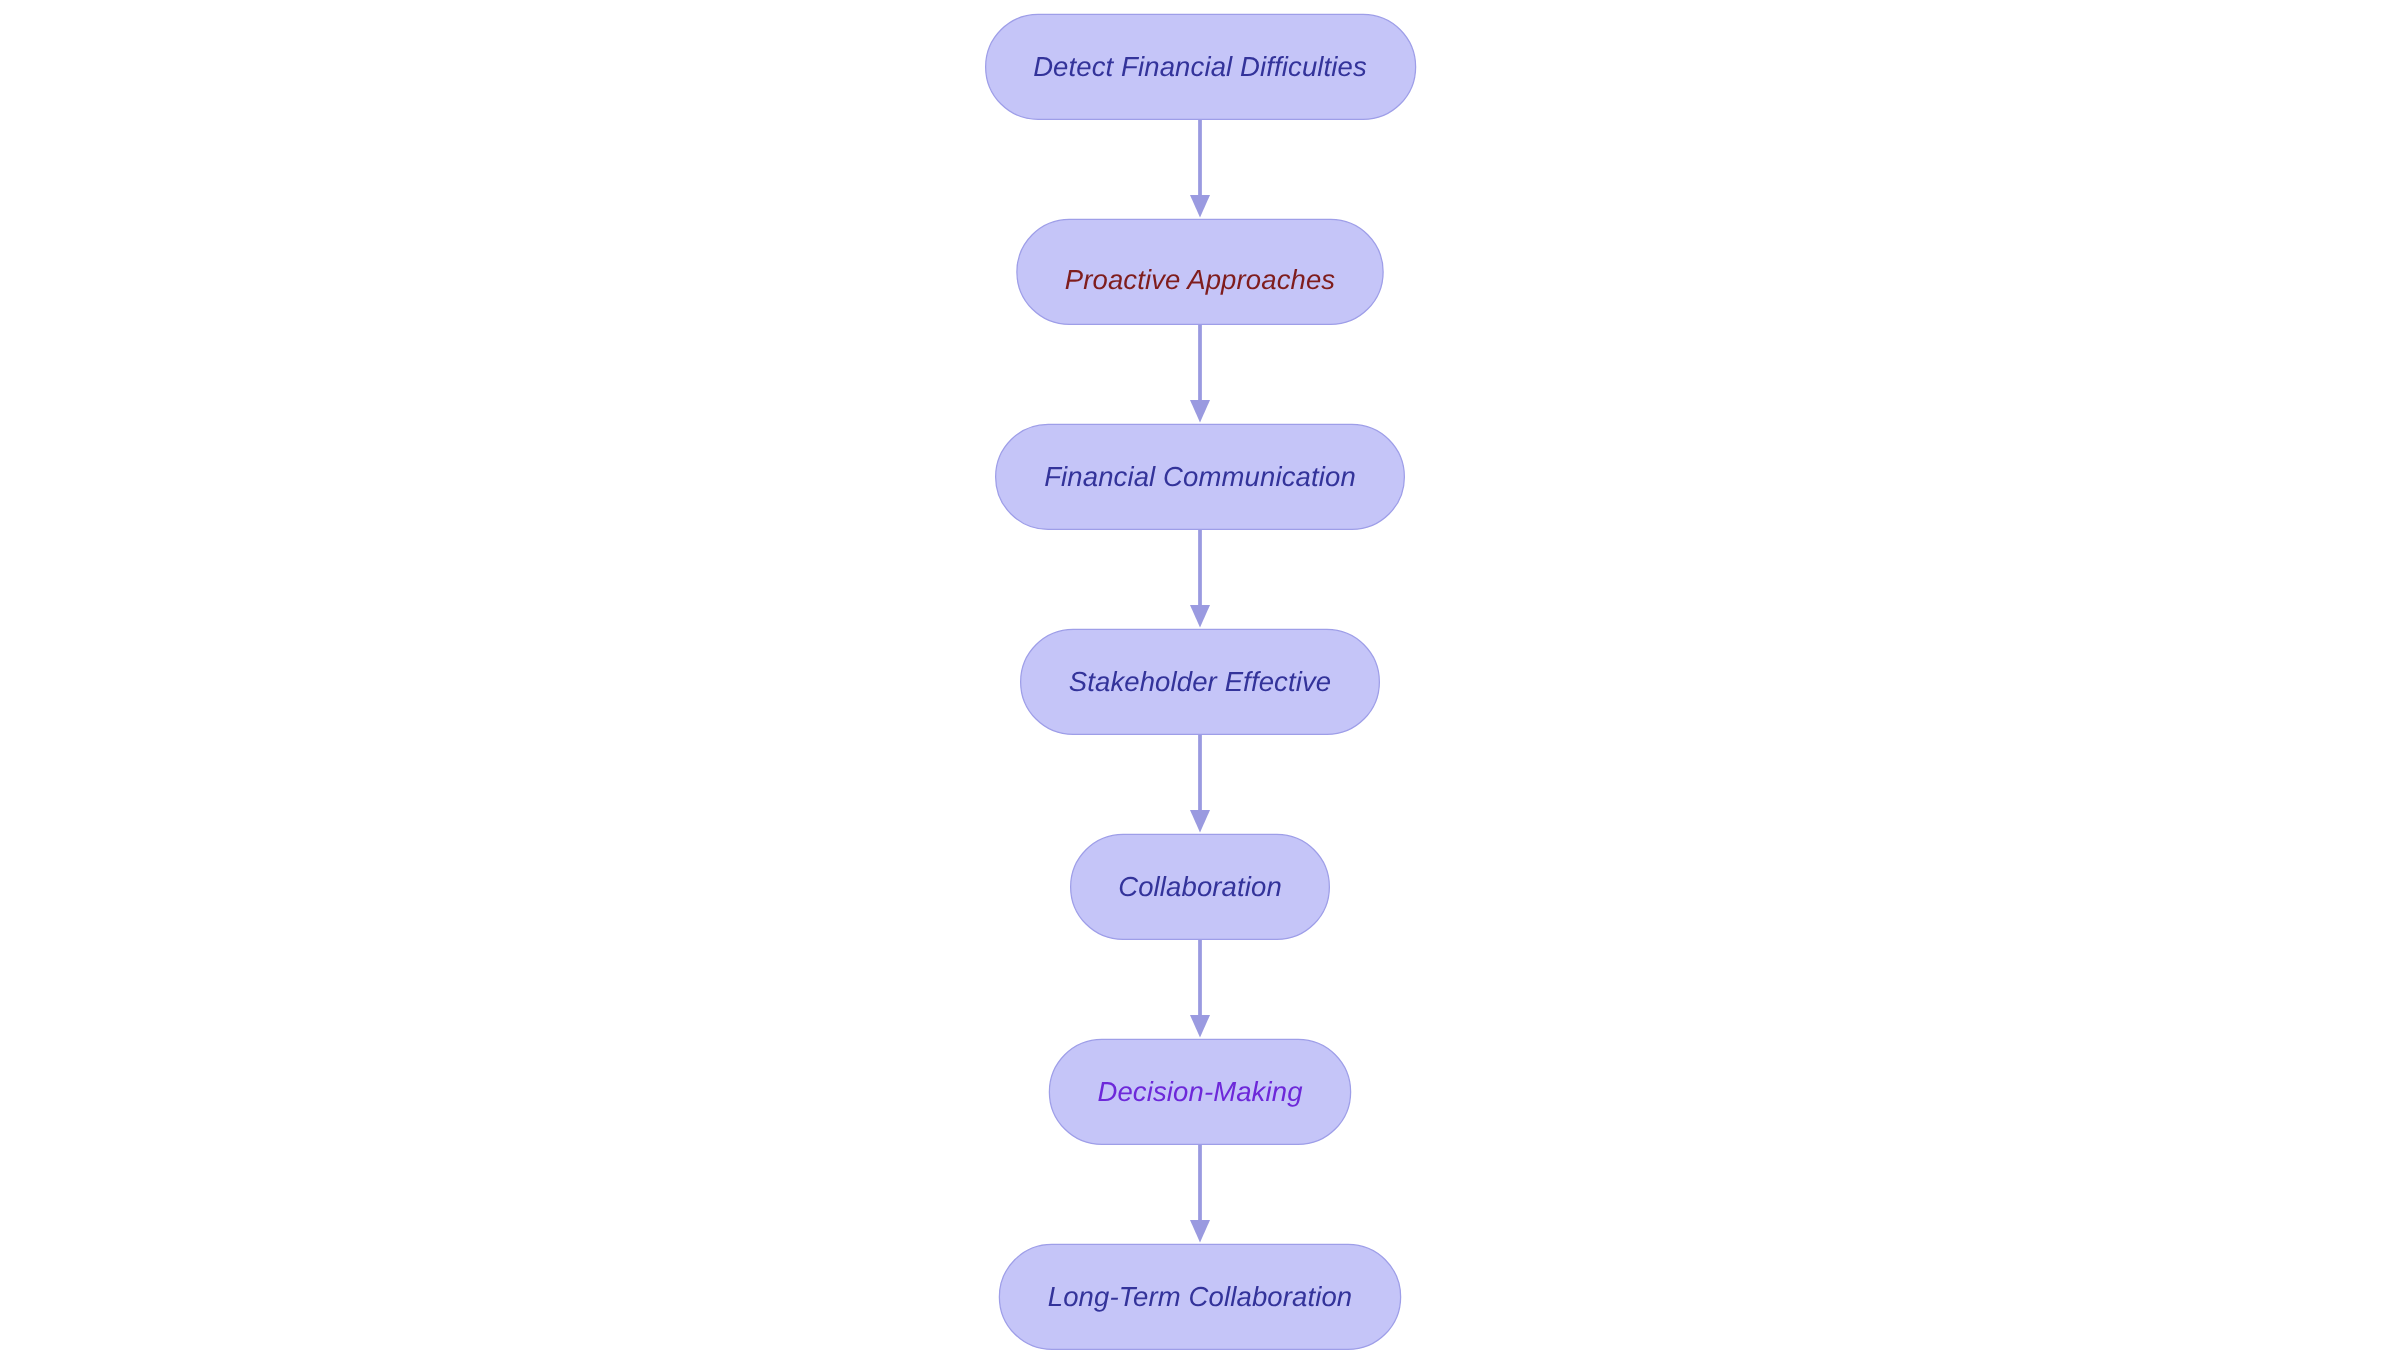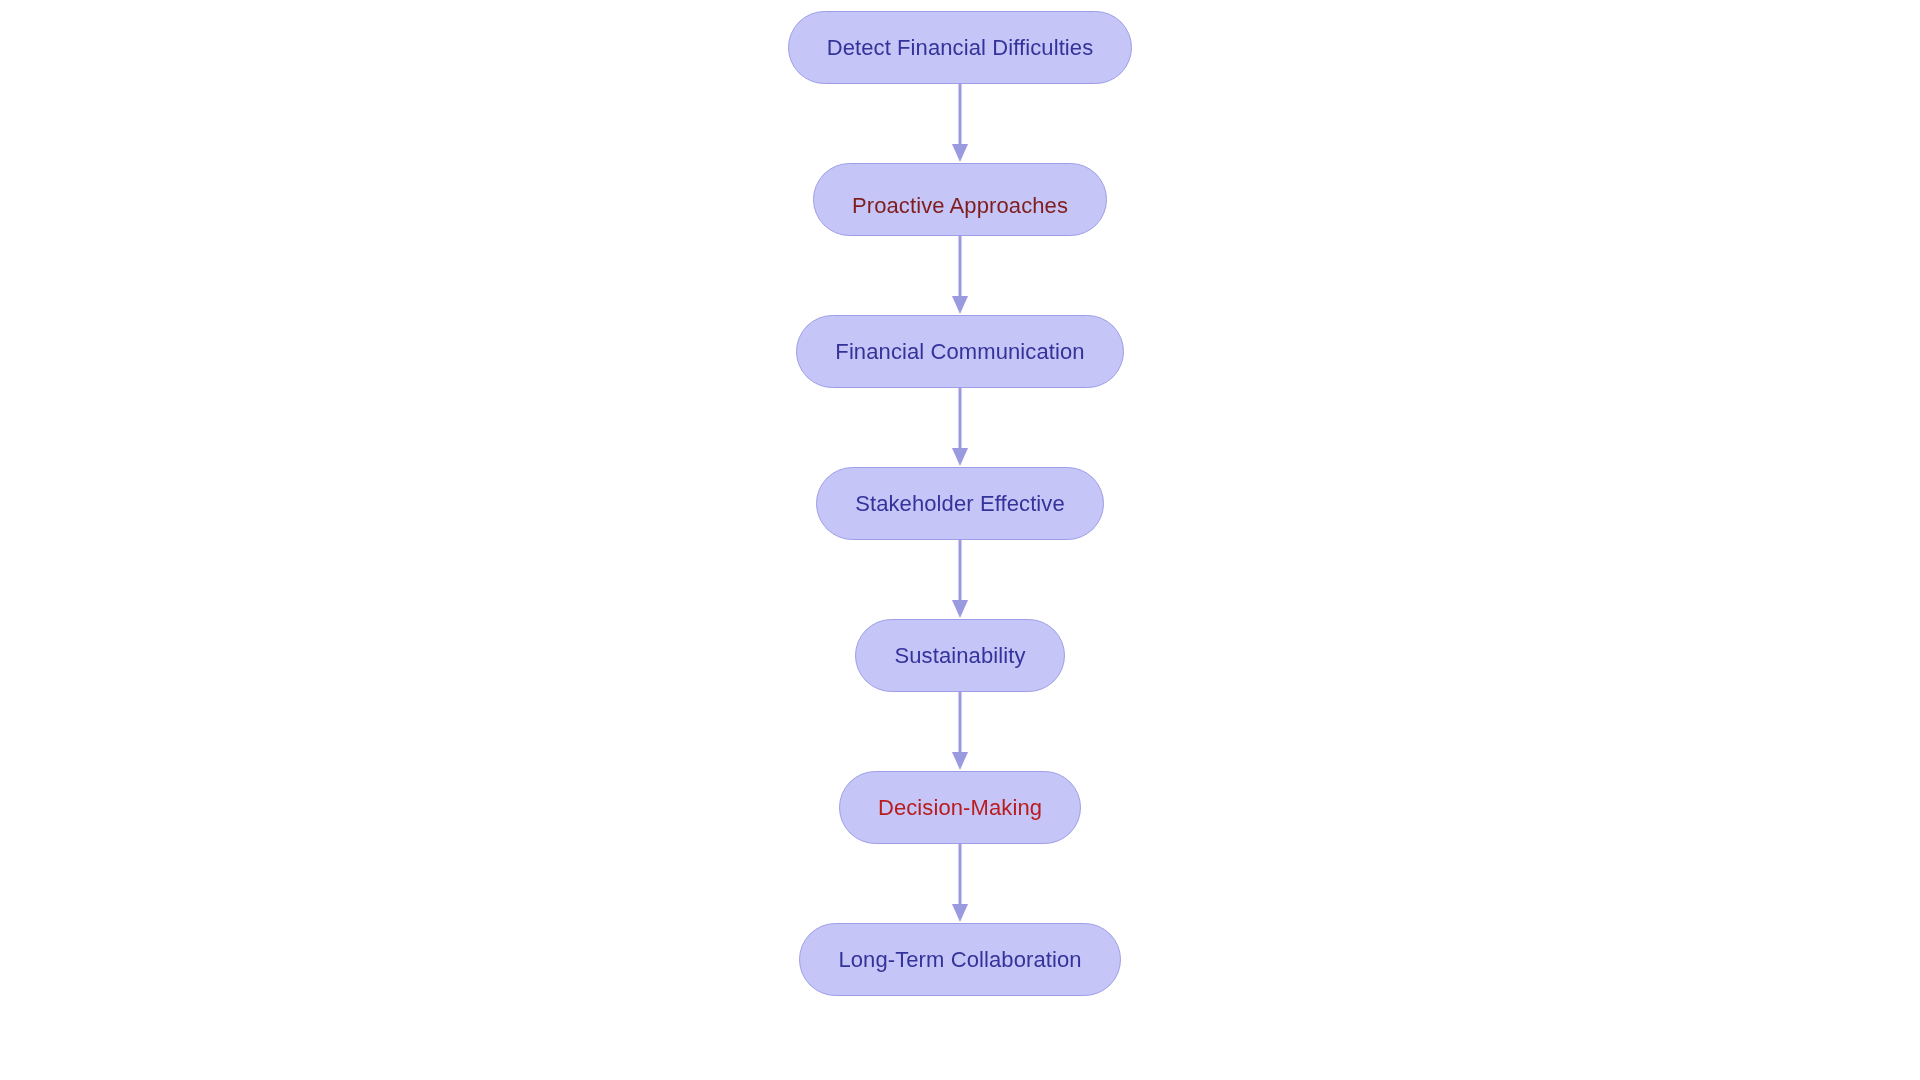--- a/index.html
+++ b/index.html
@@ -31,30 +31,31 @@
     display: flex;
     flex-direction: column;
     align-items: center;
     justify-content: flex-start;
     padding-top: 11px;
     box-sizing: border-box;
   }
 
   .flow-node {
     box-sizing: border-box;
-    height: 73px;
+    height: 85px;
     display: flex;
     align-items: center;
     justify-content: center;
     padding: 0 38px;
     border-radius: 44px;
     background: #c5c5f8;
     border: 1.4px solid #9e9ee8;
     white-space: nowrap;
     flex: 0 0 auto;
+    font-style: italic;
   }
 
   .flow-node-label {
     font-size: 22px;
     line-height: 1;
     color: #33339a;
     letter-spacing: 0.1px;
     font-weight: 400;
     white-space: nowrap;
   }
@@ -118,32 +119,32 @@
     </div>
 
     <div class="flow-connector">
       <svg viewBox="0 0 20 79" xmlns="http://www.w3.org/2000/svg">
         <line x1="10" y1="0" x2="10" y2="62" stroke="#9a9ae0" stroke-width="3"></line>
         <polygon points="2,60 18,60 10,78" fill="#9a9ae0"></polygon>
       </svg>
     </div>
 
     <div class="flow-node" style="background: rgb(197, 197, 248); border-color: rgb(158, 158, 232);">
-      <span class="flow-node-label" style="color: rgb(51, 51, 154);">Sustainability</span>
+      <span class="flow-node-label" style="color: rgb(51, 51, 154);">Collaboration</span>
     </div>
 
     <div class="flow-connector">
       <svg viewBox="0 0 20 79" xmlns="http://www.w3.org/2000/svg">
         <line x1="10" y1="0" x2="10" y2="62" stroke="#9a9ae0" stroke-width="3"></line>
         <polygon points="2,60 18,60 10,78" fill="#9a9ae0"></polygon>
       </svg>
     </div>
 
     <div class="flow-node" style="background: rgb(197, 197, 248); border-color: rgb(158, 158, 232);">
-      <span class="flow-node-label" style="color: #b91c1c;">Decision-Making</span>
+      <span class="flow-node-label" style="color: #6d28d9;">Decision-Making</span>
     </div>
 
     <div class="flow-connector">
       <svg viewBox="0 0 20 79" xmlns="http://www.w3.org/2000/svg">
         <line x1="10" y1="0" x2="10" y2="62" stroke="#9a9ae0" stroke-width="3"></line>
         <polygon points="2,60 18,60 10,78" fill="#9a9ae0"></polygon>
       </svg>
     </div>
 
     <div class="flow-node" style="background: rgb(197, 197, 248); border-color: rgb(158, 158, 232);">

